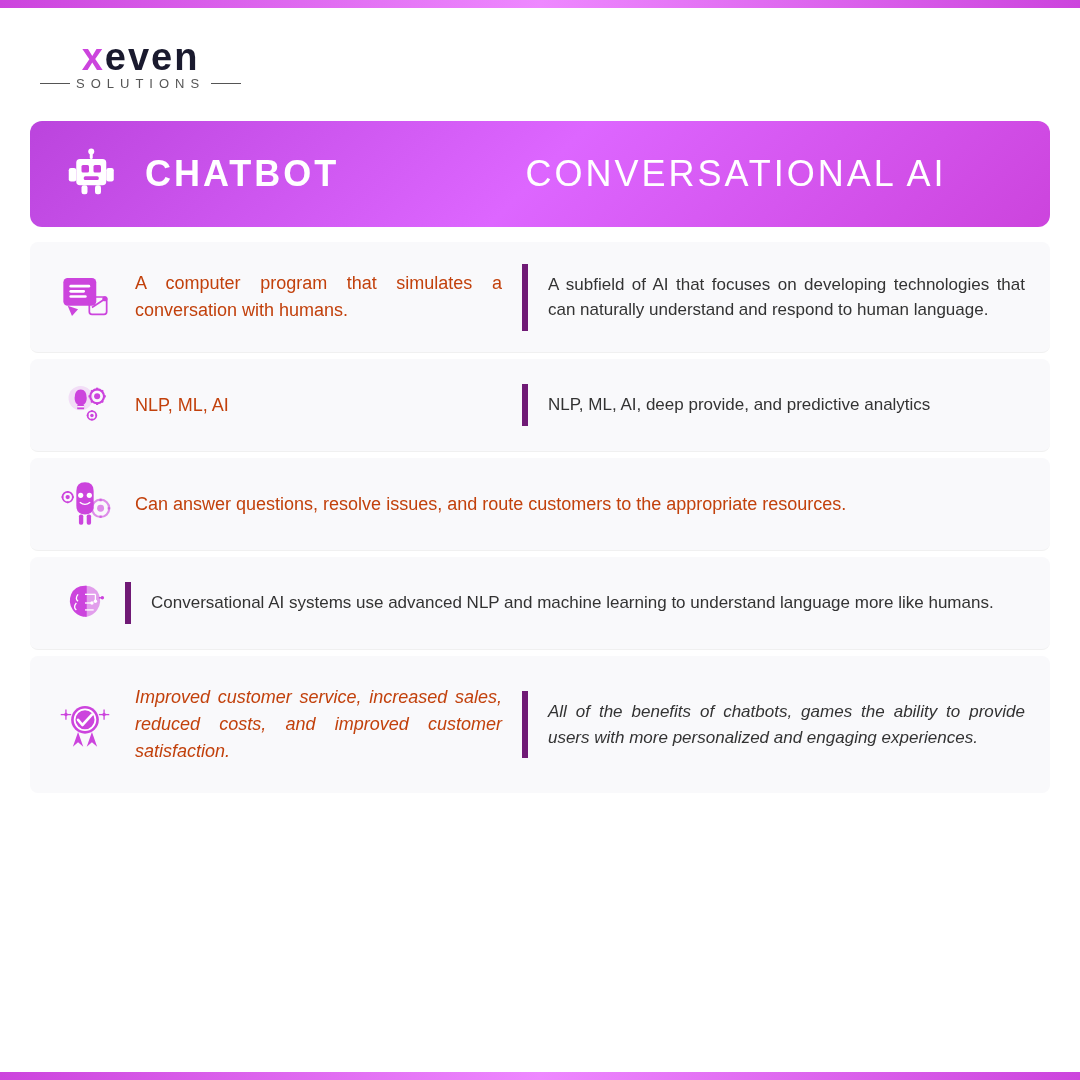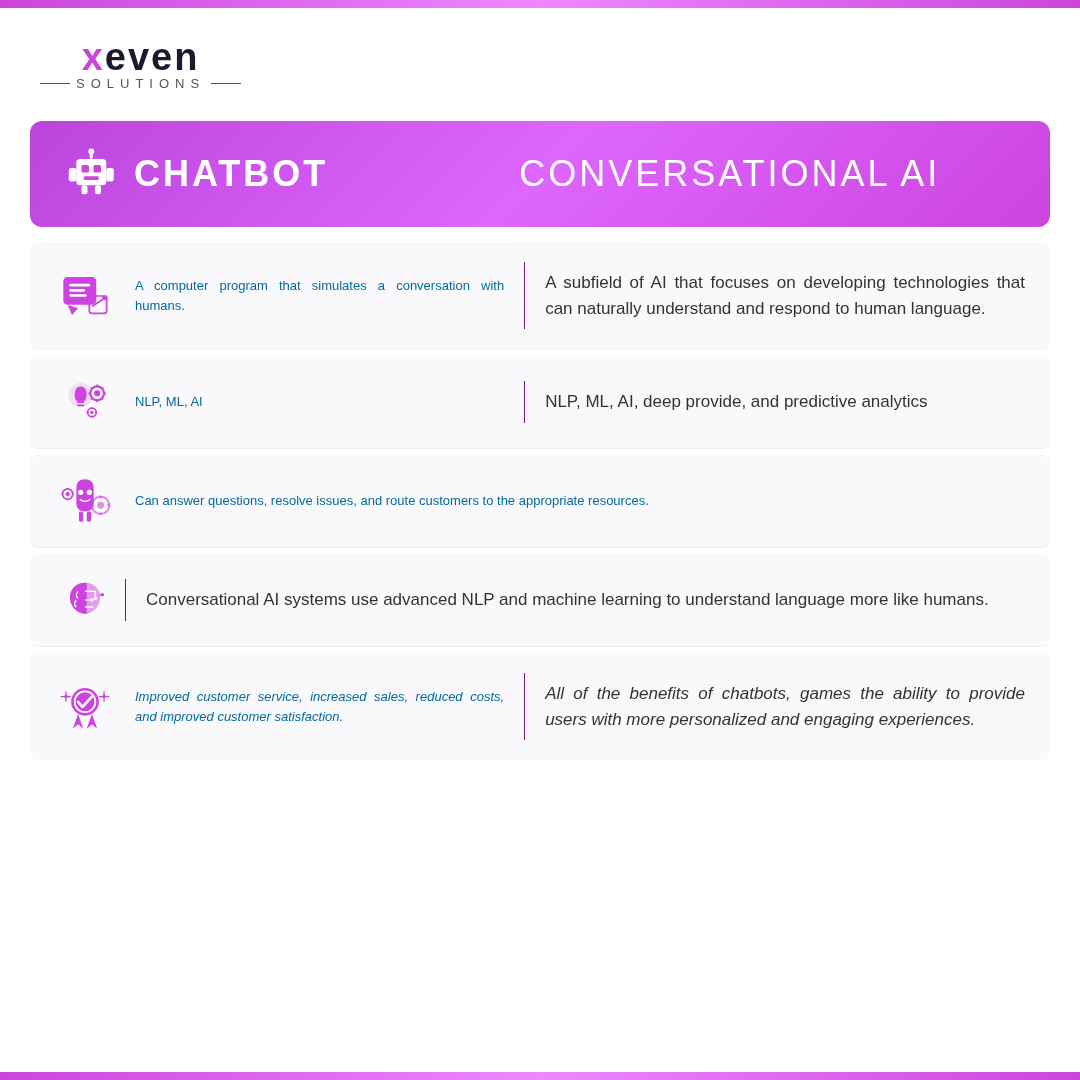--- a/index.html
+++ b/index.html
@@ -63,21 +63,21 @@
     }
 
     
     .header-row {
       background: linear-gradient(135deg, #bb44dd, #dd66ff, #cc44dd);
       margin: 10px 30px 0 30px;
       border-radius: 12px;
       display: flex;
       align-items: center;
       padding: 18px 30px;
-      gap: 4px;
+      gap: 15px;
     }
 
     .header-icon {
       width: 70px;
       height: 70px;
       display: flex;
       align-items: center;
       justify-content: center;
       flex-shrink: 0;
     }
@@ -136,34 +136,34 @@
 
     .row-icon svg {
       width: 52px;
       height: 52px;
       fill: #cc44dd;
     }
 
     .col-chatbot {
       flex: 1;
       padding: 8px 20px 8px 10px;
-      font-size: 13px;
-      color: #0369a1;
+      font-size: 18px;
+      color: #c2410c;
       line-height: 1.5;
       text-align: justify;
     }
 
     .col-ai {
       flex: 1.3;
       padding: 8px 10px 8px 20px;
       font-size: 17px;
       color: #333;
       line-height: 1.5;
       text-align: justify;
-      border-left: 1px solid #701a75;
+      border-left: 6px solid #701a75;
     }
 
     
     .bottom-bar {
       position: absolute;
       bottom: 0;
       left: 0;
       right: 0;
       height: 8px;
       background: linear-gradient(to right, #cc44dd, #ee88ff, #cc44dd);

